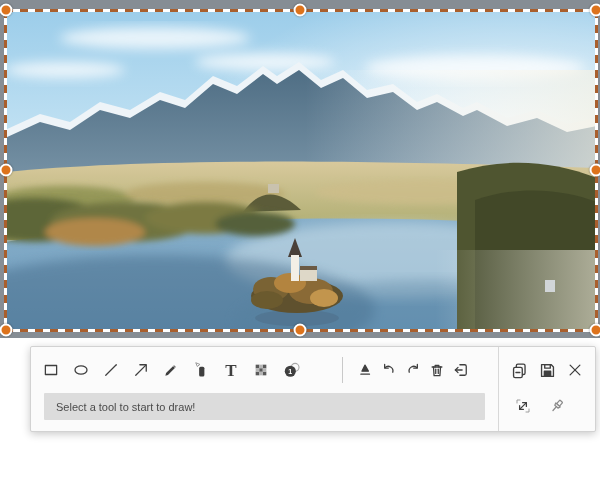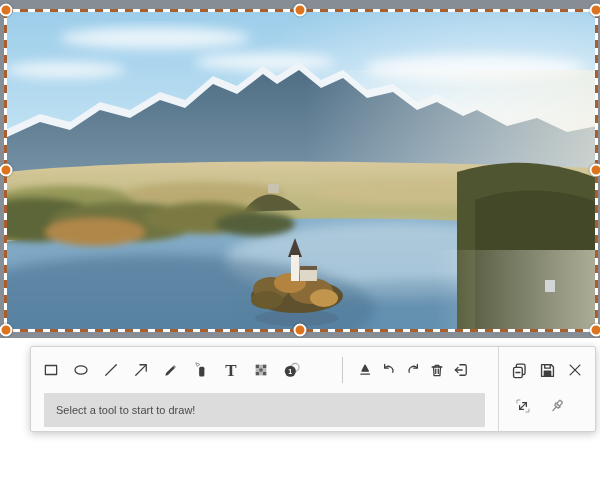--- a/index.html
+++ b/index.html
@@ -20,21 +20,21 @@
   .panel{position:absolute;left:30px;top:346px;width:566px;height:86px;background:#fbfbfb;
          border:1px solid #d2d2d2;border-radius:2px;box-shadow:0 2px 8px rgba(0,0,0,.22);
          display:flex;box-sizing:border-box;z-index:10;}
   .panel-main{width:467px;display:flex;flex-direction:column;}
   .tools-row{height:46px;display:flex;align-items:center;padding-left:5px;}
   .tbtn{width:30px;height:30px;display:flex;align-items:center;justify-content:center;
         background:none;border:none;padding:0;cursor:pointer;border-radius:3px;}
   .abtn{width:24px;height:28px;display:flex;align-items:center;justify-content:center;
         background:none;border:none;padding:0;cursor:pointer;border-radius:3px;}
   .vdiv{width:1px;height:26px;background:#c9c9c9;margin-left:36px;margin-right:10px;}
-  .msgbar{height:34px;margin:0 13px;background:#dcdcdc;border-radius:1px;
+  .msgbar{height:27px;margin:0 13px;background:#dcdcdc;border-radius:1px;
           display:flex;align-items:center;padding-left:12px;box-sizing:border-box;}
   .msgbar span{font-size:11px;color:#4b4b4b;}
   .panel-right{flex:1;border-left:1px solid #d8d8d8;display:flex;flex-direction:column;
                padding:5px 6px;box-sizing:border-box;}
   .pr-row{display:flex;align-items:center;height:36px;}
   .pr-row.r1{justify-content:space-around;}
   .pr-row.r2{gap:10px;padding-left:6px;}
   .ttool-glyph{font-family:"Liberation Serif",serif;font-size:17px;font-weight:600;color:#3f3f3f;line-height:1;}
   svg.ic{stroke:#3f3f3f;fill:none;stroke-width:1.7;stroke-linecap:round;stroke-linejoin:round;}
 </style>

